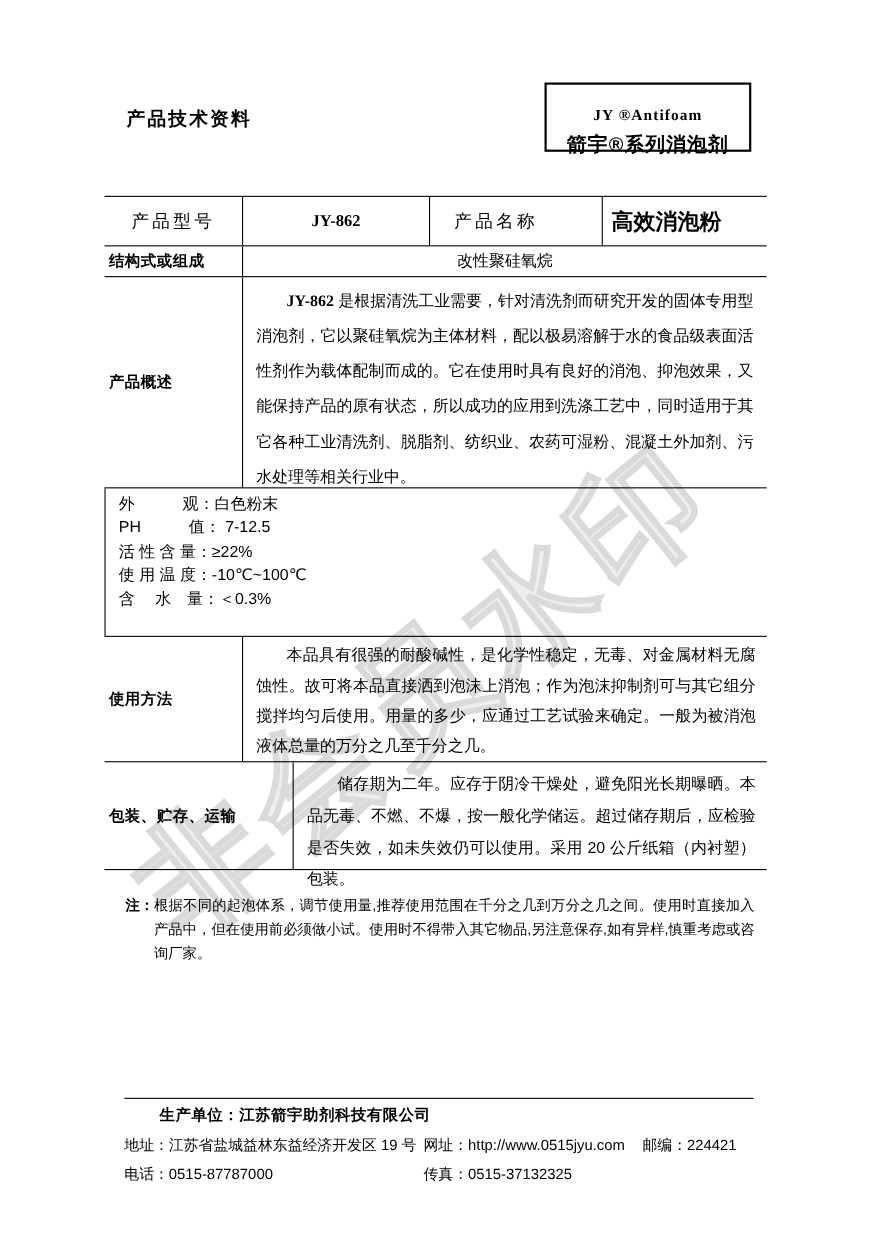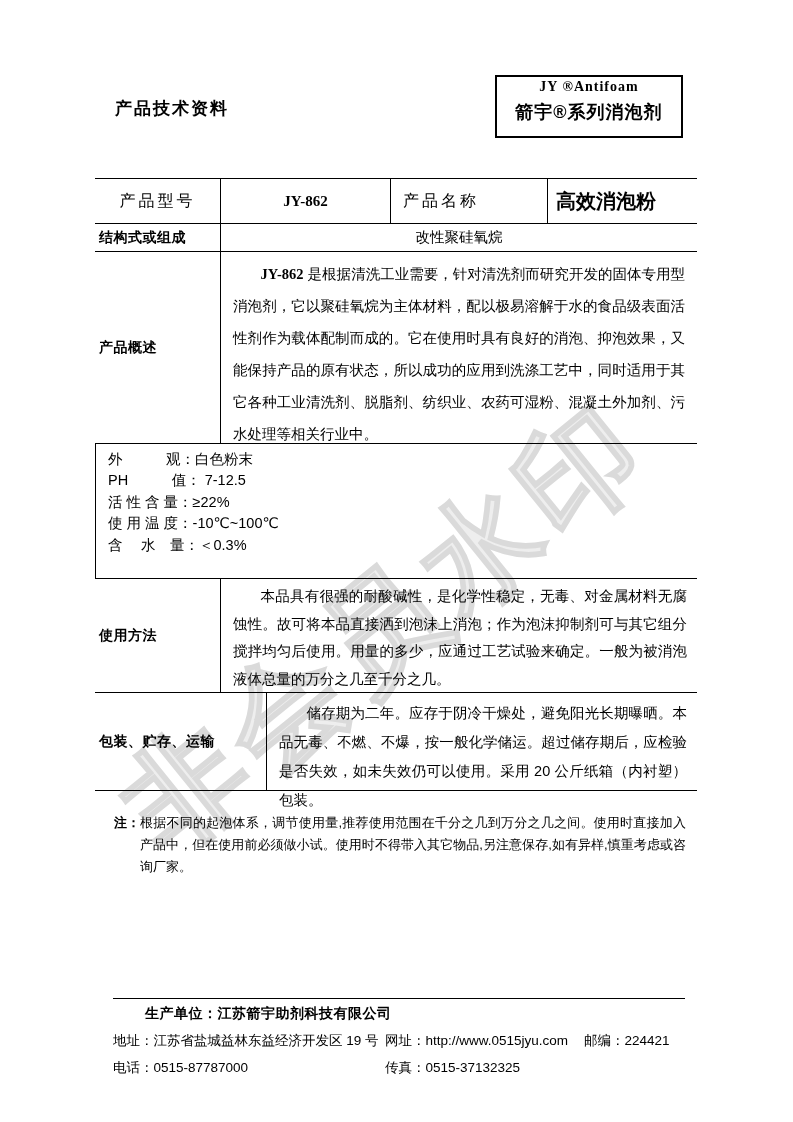--- a/index.html
+++ b/index.html
@@ -34,21 +34,21 @@
   
   .page-title {
     position: absolute; left: 115px; top: 97px;
     font-size: 17px; font-weight: bold; letter-spacing: 2px;
   }
   .brand-box {
     position: absolute; left: 495px; top: 75px;
     width: 188px; height: 63px;
     border: 2px solid #000;
     text-align: center;
-    padding-top: 2px;
+    padding-top: 21px;
   }
   .brand-en {
     font-family: "Liberation Serif", "DejaVu Serif", serif;
     font-size: 14px; font-weight: 600; letter-spacing: 1px;
   }
   .brand-cn { font-size: 18px; font-weight: bold; margin-top: 5px; letter-spacing: 1px; }
 
   
   .doc-table {
     position: absolute; left: 95px; top: 178px; width: 602px;
@@ -59,21 +59,21 @@
   .cell { overflow: hidden; }
   .v-sep { border-left: 1.5px solid #000; }
   .row-1 { height: 45px; }
   .row-1 .cell { display: flex; align-items: center; }
   .c-model-label { width: 125px; justify-content: center; font-size: 16px; letter-spacing: 3px; }
   .c-model-value {
     width: 170px; justify-content: center;
     font-family: "Liberation Serif", "DejaVu Serif", serif;
     font-weight: bold; font-size: 15px;
   }
-  .c-name-label { width: 157px; padding-left: 12px; font-size: 16px; letter-spacing: 3px; }
+  .c-name-label { width: 157px; padding-left: 22px; font-size: 16px; letter-spacing: 3px; }
   .c-name-value { width: 150px; padding-left: 8px; font-weight: bold; font-size: 20px; }
 
   .label-col {
     width: 125px; flex: 0 0 125px;
     font-weight: bold; font-size: 14px;
     display: flex; align-items: center;
     padding-left: 4px;
     letter-spacing: 0.5px;
   }
   .content-col { flex: 1 1 auto; border-left: 1.5px solid #000; }

